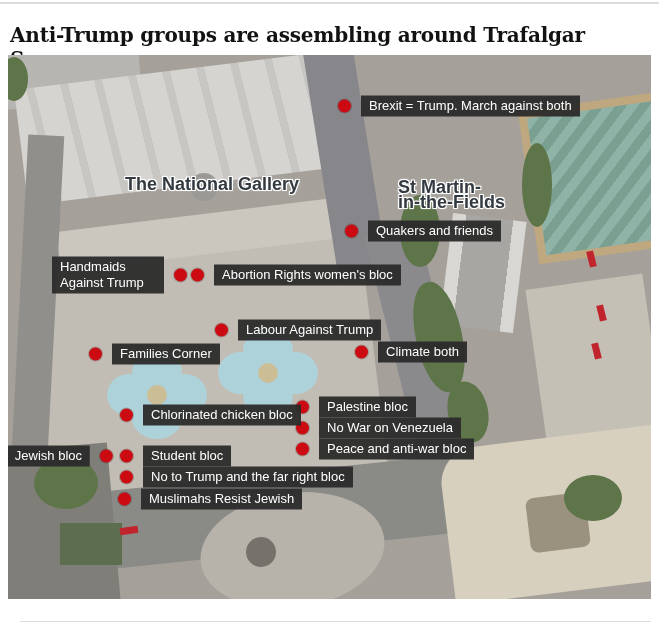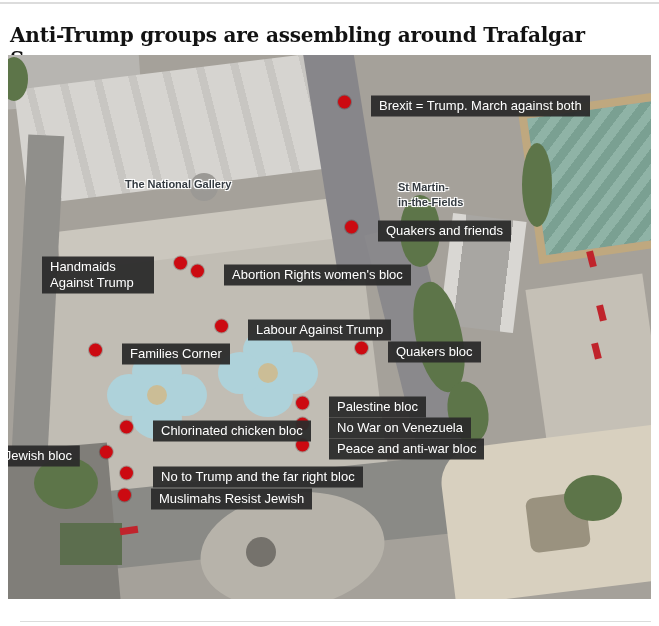--- a/index.html
+++ b/index.html
@@ -11,26 +11,26 @@
   
   .fountain{position:absolute;width:96px;height:84px;}
   .lobe{position:absolute;background:#aed2da;border-radius:50%;}
   .l-c{left:20px;top:14px;width:56px;height:56px;}
   .l-t{left:23px;top:-2px;width:50px;height:42px;}
   .l-b{left:23px;top:44px;width:50px;height:42px;}
   .l-l{left:-2px;top:21px;width:44px;height:42px;}
   .l-r{left:54px;top:21px;width:44px;height:42px;}
   .f-center{position:absolute;left:38px;top:32px;width:20px;height:20px;border-radius:50%;background:#cbbd96;}
   
-  .marker{position:absolute;display:flex;gap:20px;transform:translate(-7px,-50%);z-index:5;}
+  .marker{position:absolute;display:flex;align-items:center;gap:10px;transform:translate(-7px,-50%);z-index:5;}
   .marker.left{flex-direction:row-reverse;transform:translate(calc(-100% + 7px),-50%);}
   .dot{width:13px;height:13px;border-radius:50%;background:#cc0a11;flex:0 0 auto;box-shadow:0 0 0 1px rgba(60,20,20,.25);}
   .tag{background:rgba(43,43,43,.95);color:#fff;font-size:13px;line-height:16px;padding:2px 8px 3px;white-space:nowrap;}
   .tag.wrap{white-space:normal;max-width:96px;}
-  .place{position:absolute;font-size:11px;font-weight:700;color:#333a40;white-space:pre-line;line-height:15px;z-index:4;
+  .place{position:absolute;font-size:18px;font-weight:700;color:#333a40;white-space:pre-line;line-height:15px;z-index:4;
     text-shadow:-1px -1px 0 #fff,1px -1px 0 #fff,-1px 1px 0 #fff,1px 1px 0 #fff,0 0 3px #fff;}
   .caption{position:absolute;left:10px;top:603px;font-size:12.5px;color:#767676;}
   .bottom-rule{position:absolute;left:20px;top:621px;width:631px;height:1px;background:#dcdcdc;}
 </style>
 </head>
 <body>
 
 <div class="page">
   <div class="top-rule"></div>
   <h1 class="headline">Anti-Trump groups are assembling around Trafalgar Square</h1>
@@ -103,45 +103,49 @@
     <div class="marker" style="left:190px;top:220px;">
       <span class="dot"></span>
       <span class="tag">Abortion Rights women's bloc</span>
     </div>
     <div class="marker" style="left:214px;top:275px;">
       <span class="dot"></span>
       <span class="tag">Labour Against Trump</span>
     </div>
     <div class="marker" style="left:354px;top:297px;">
       <span class="dot"></span>
-      <span class="tag">Quakers bloc</span>
+      <span class="tag">Climate both</span>
     </div>
     <div class="marker" style="left:88px;top:299px;">
       <span class="dot"></span>
       <span class="tag">Families Corner</span>
     </div>
     <div class="marker" style="left:295px;top:352px;">
       <span class="dot"></span>
       <span class="tag">Palestine bloc</span>
     </div>
     <div class="marker" style="left:295px;top:373px;">
       <span class="dot"></span>
       <span class="tag">No War on Venezuela</span>
     </div>
     <div class="marker" style="left:295px;top:394px;">
       <span class="dot"></span>
       <span class="tag">Peace and anti-war bloc</span>
     </div>
-    <div class="marker" style="left:119px;top:376px;">
+    <div class="marker" style="left:119px;top:360px;">
       <span class="dot"></span>
       <span class="tag">Chlorinated chicken bloc</span>
     </div>
     <div class="marker left" style="left:98px;top:401px;">
       <span class="dot"></span>
       <span class="tag">Jewish bloc</span>
+    </div>
+    <div class="marker" style="left:119px;top:401px;">
+      <span class="dot"></span>
+      <span class="tag">Student bloc</span>
     </div>
     <div class="marker" style="left:119px;top:422px;">
       <span class="dot"></span>
       <span class="tag">No to Trump and the far right bloc</span>
     </div>
     <div class="marker" style="left:117px;top:444px;">
       <span class="dot"></span>
       <span class="tag">Muslimahs Resist Jewish</span>
     </div>
   </div>

